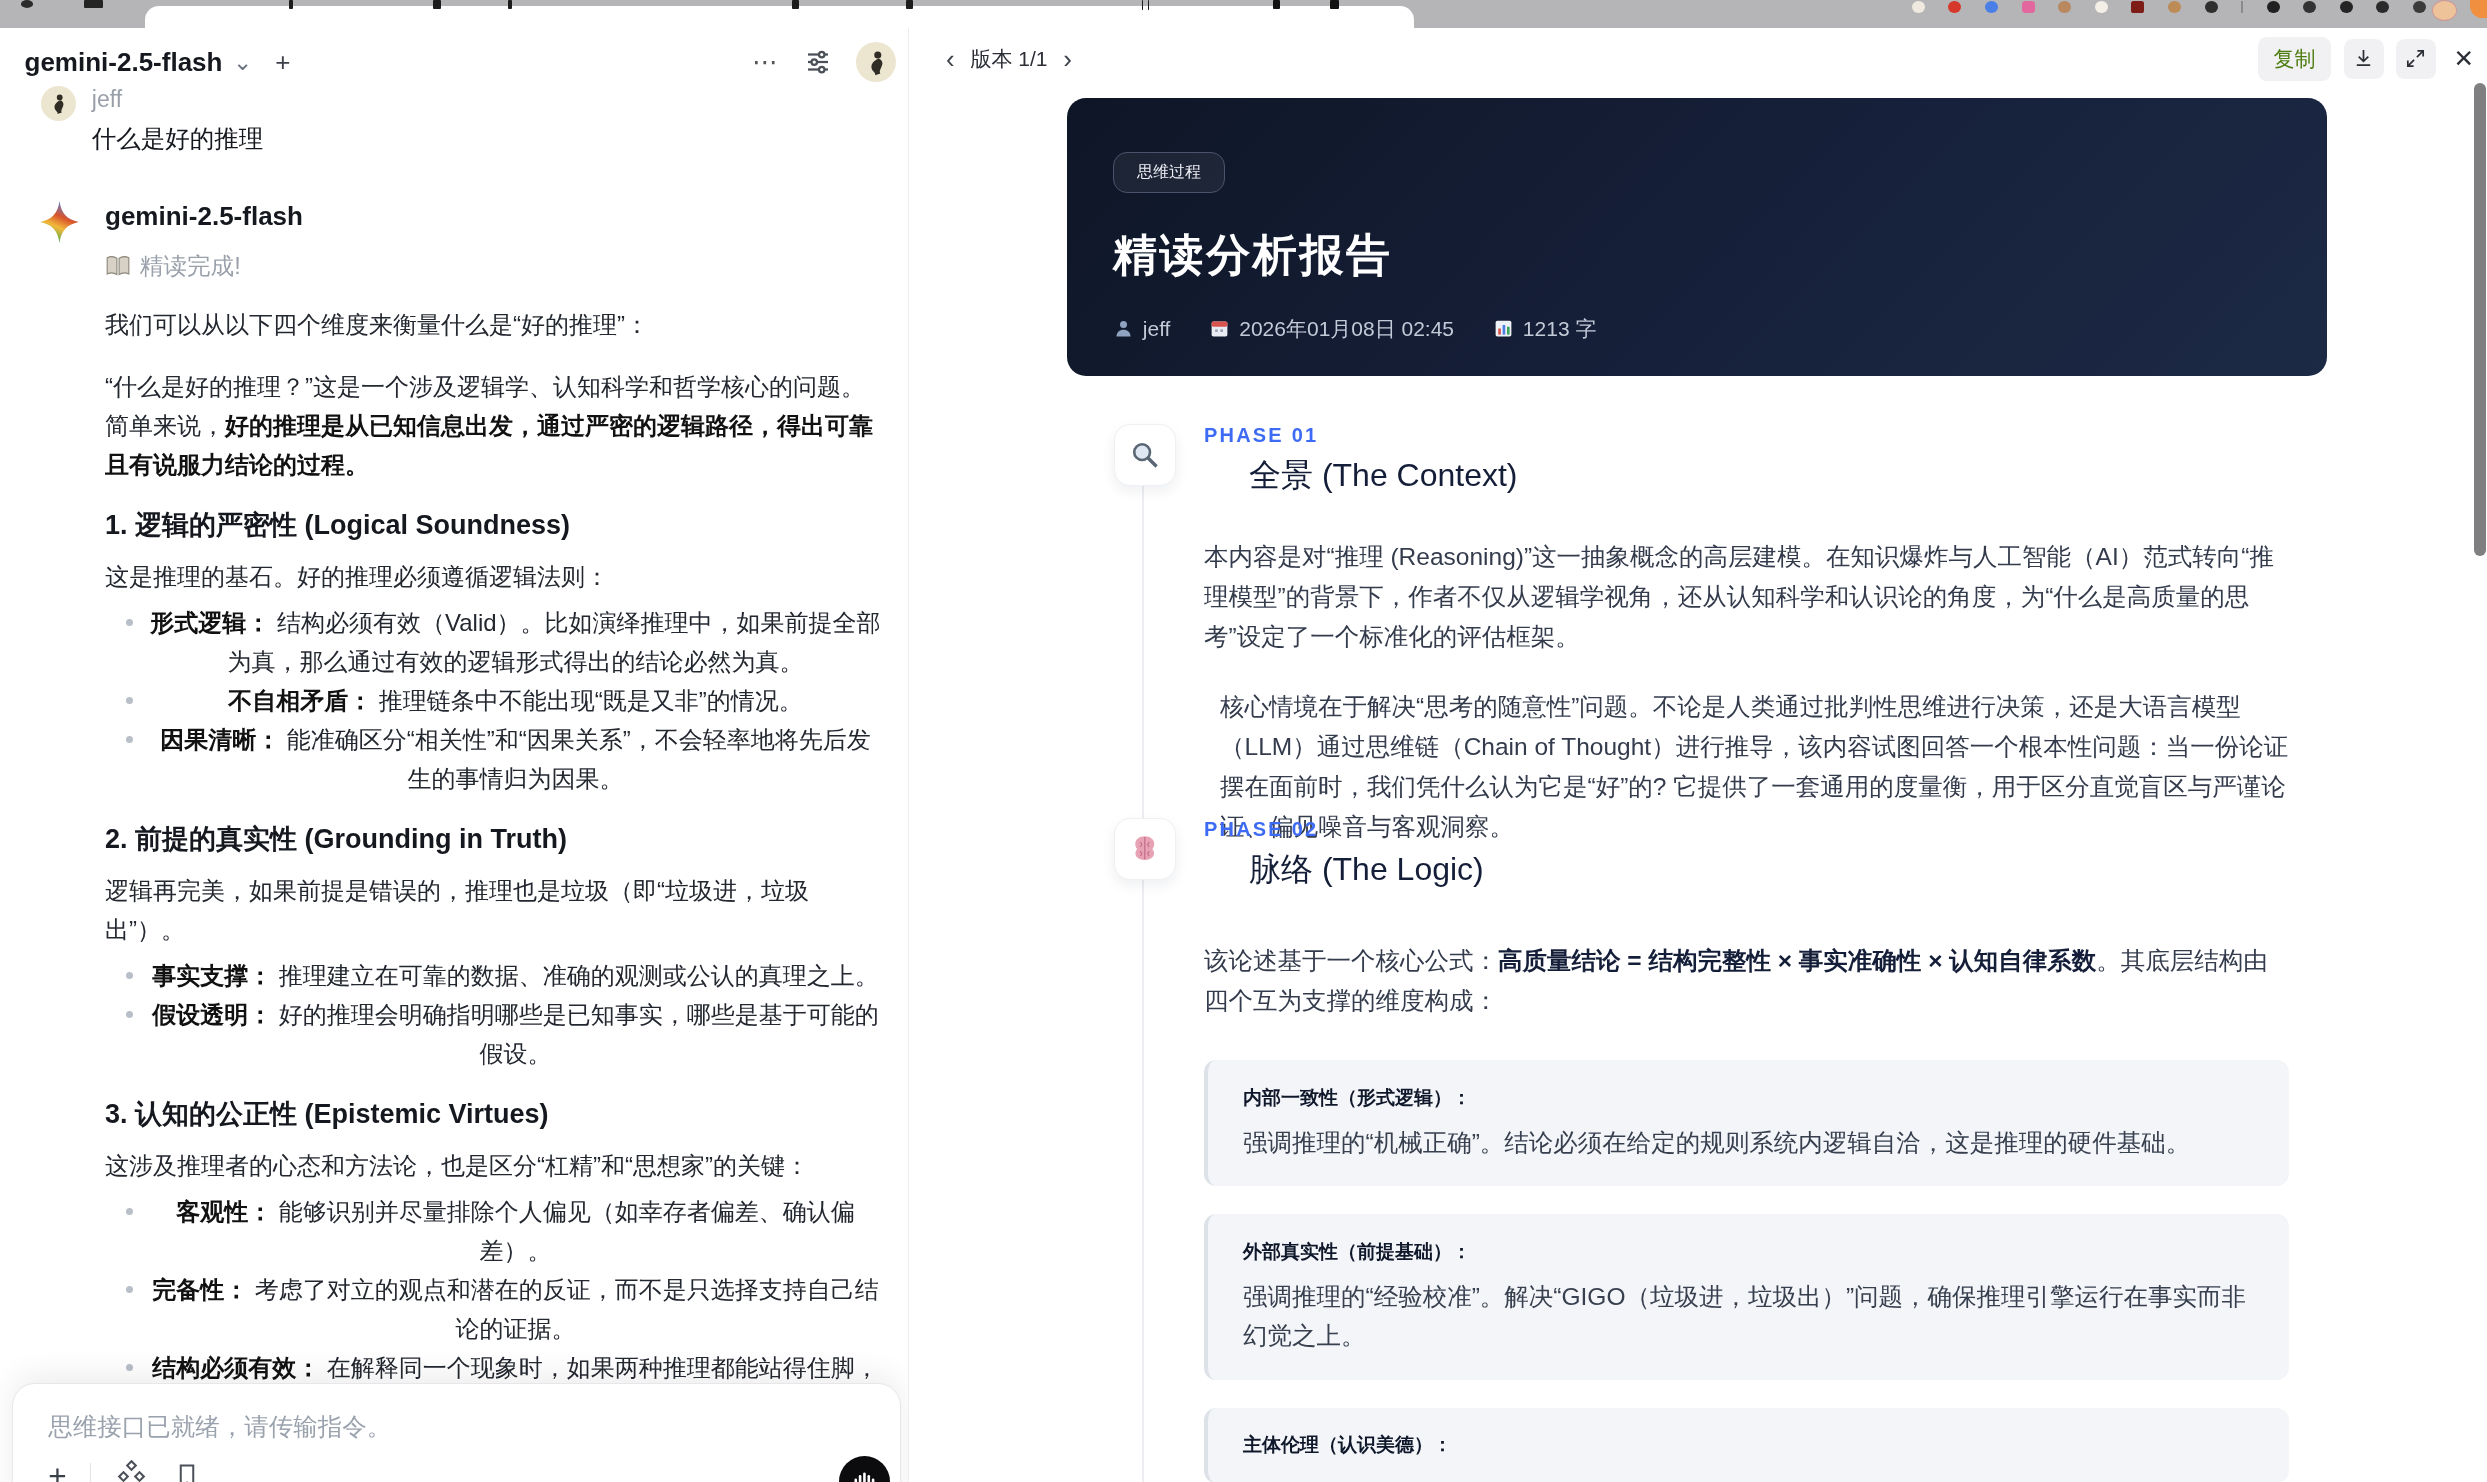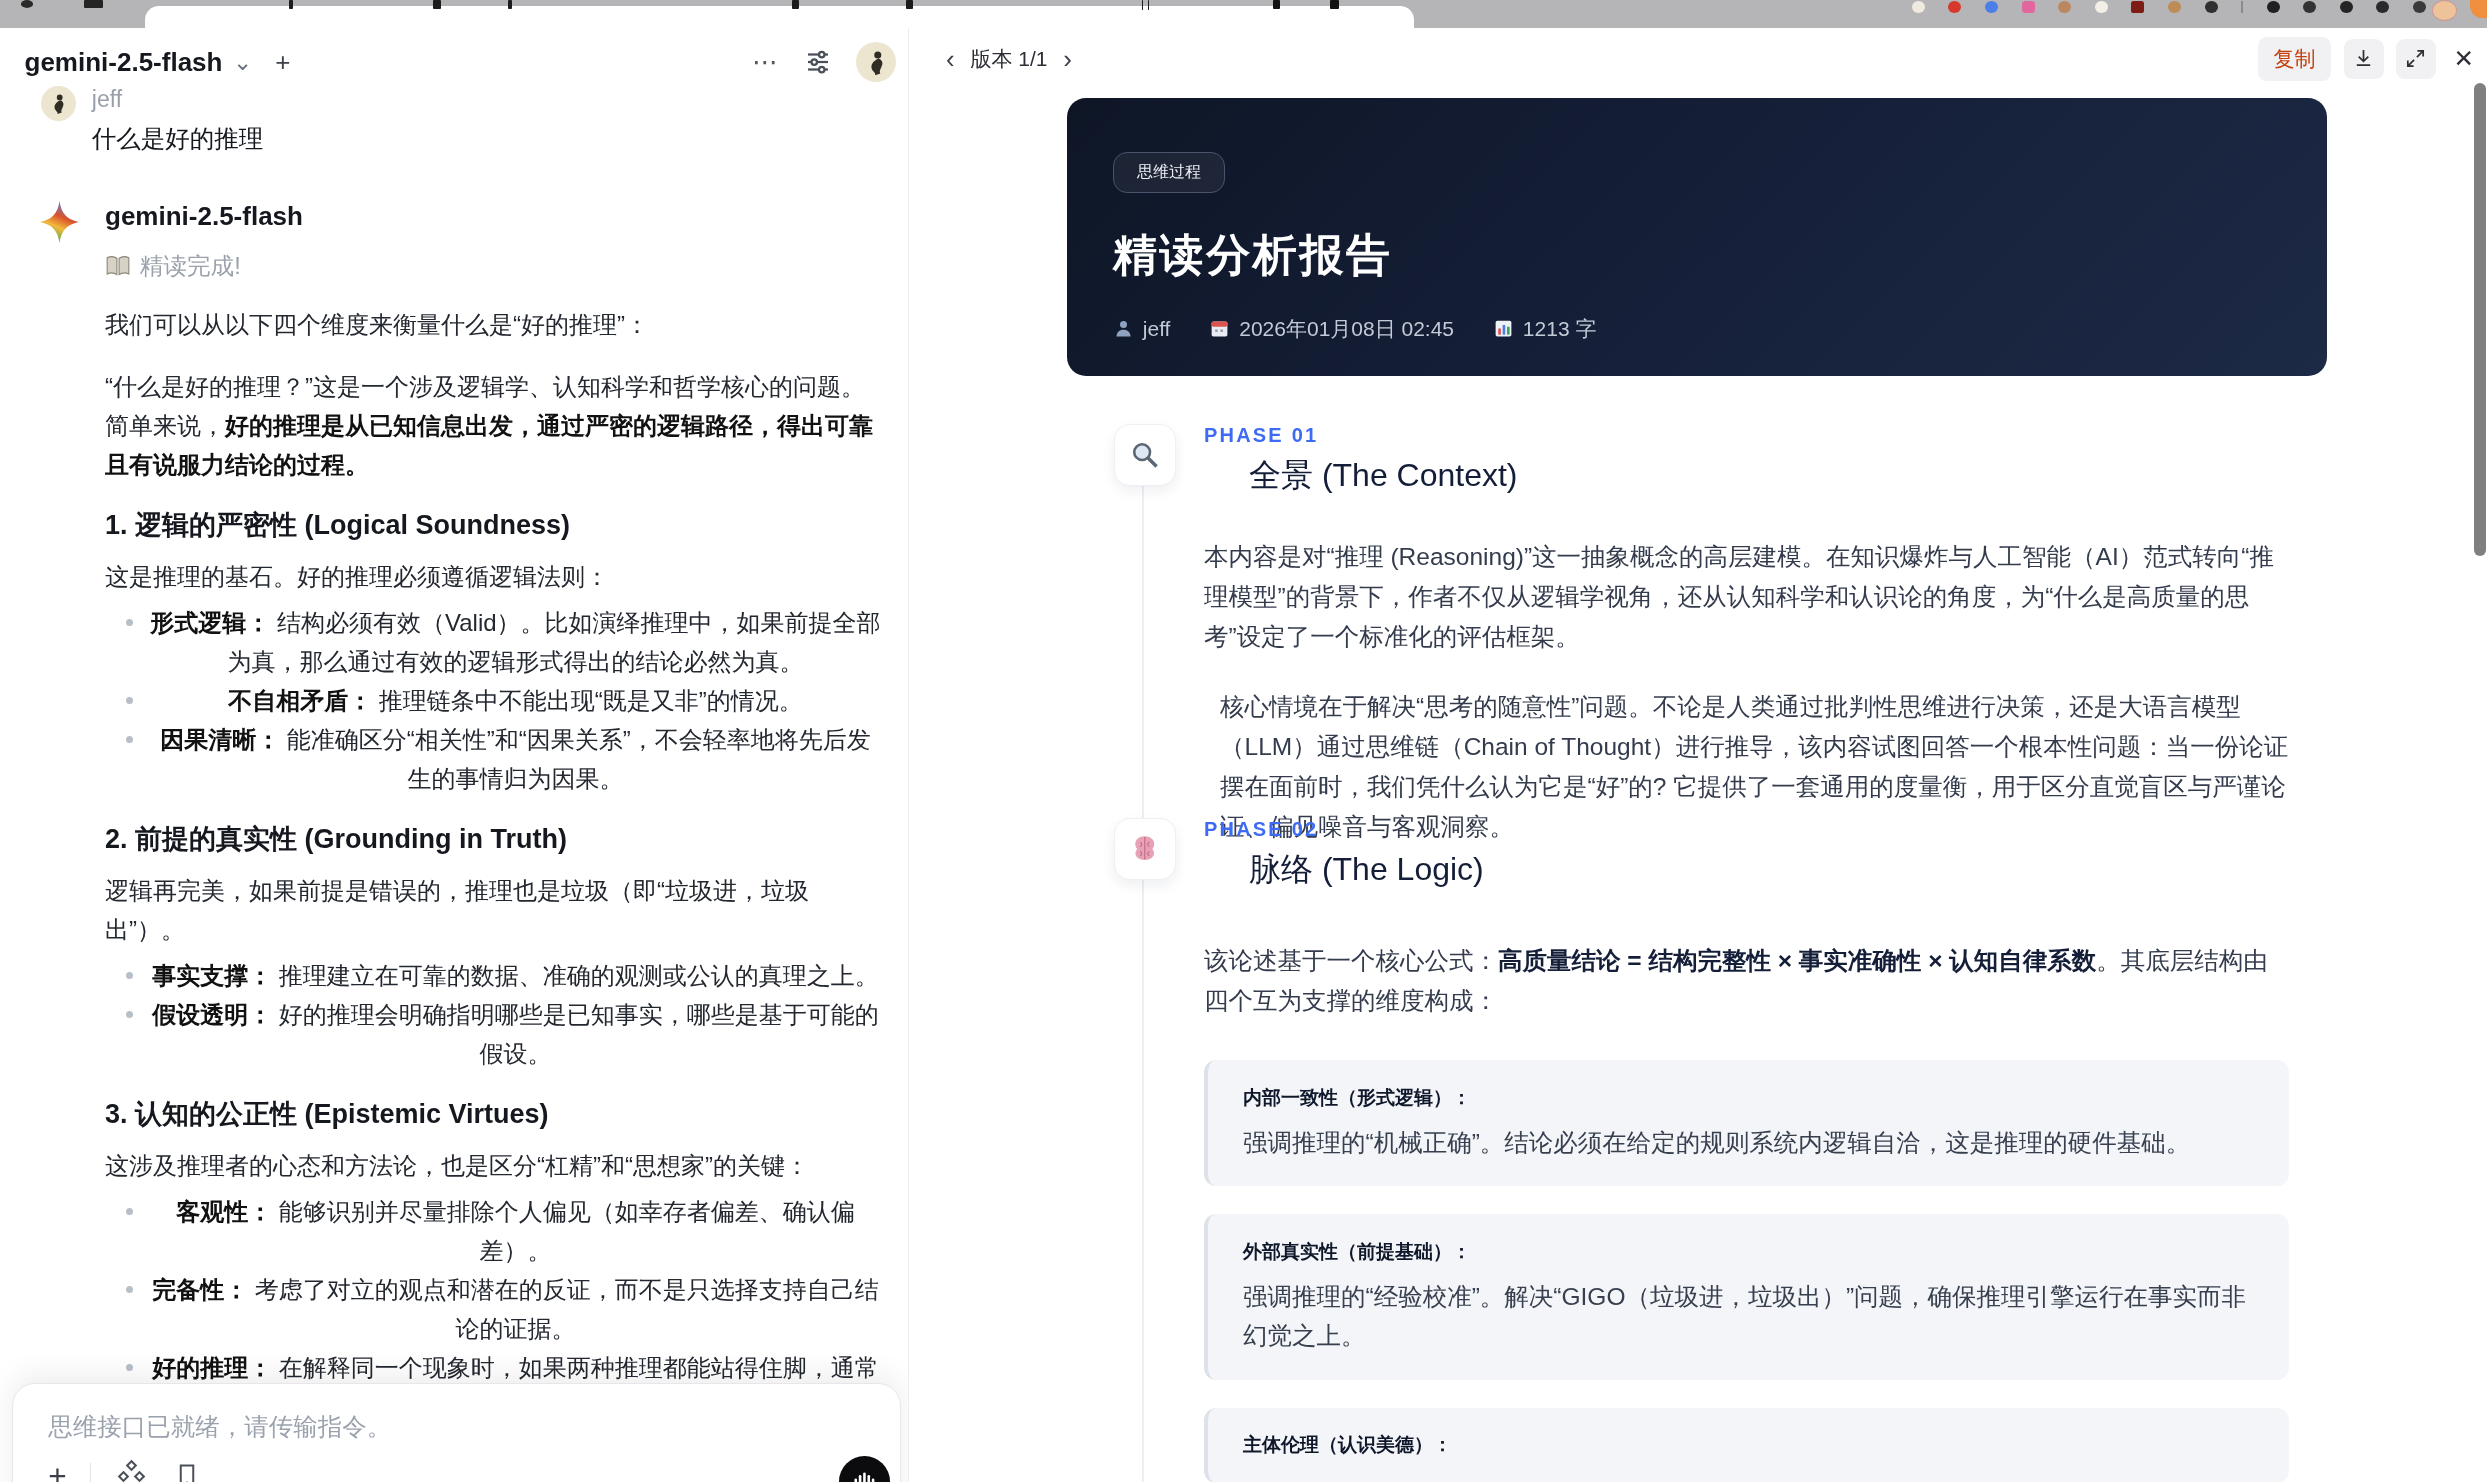--- a/index.html
+++ b/index.html
@@ -46,21 +46,21 @@
   .comp-plus{font-size:31.5px;color:#3c4048;line-height:1;}
   .comp-div{width:0.9px;height:28px;background:#e3e3e6;}
   .voice-btn{position:absolute;right:10.5px;top:72px;width:51px;height:51px;border-radius:50%;background:#0c0c0e;
       display:flex;align-items:center;justify-content:center;}
   
   .right-panel{position:absolute;top:28px;left:908px;width:1579px;height:1455px;background:#fff;border-left:0.9px solid #ededef;overflow:hidden;}
   .rp-toolbar{position:absolute;top:8.8px;left:0;right:0;height:49px;}
   .ver-nav{position:absolute;left:37px;top:7px;display:flex;align-items:center;gap:15.8px;font-size:21px;color:#2c2f36;}
   .ver-chev{font-size:26px;color:#3c4048;}
   .rp-actions{position:absolute;right:14px;top:0;display:flex;align-items:center;gap:12.3px;}
-  .copy-btn{background:#f1f1f3;border-radius:8.8px;padding:7.9px 15.8px;font-size:21px;color:#c2410c;}
+  .copy-btn{background:#f1f1f3;border-radius:8.8px;padding:7.9px 15.8px;font-size:21px;color:#4d7c0f;}
   .sq-btn{background:#f1f1f3;border-radius:8.8px;width:40px;height:40px;display:flex;align-items:center;justify-content:center;}
   .close-x{font-size:24.5px;color:#2c2f36;margin-left:5.3px;}
   .rp-scrollbar{position:absolute;right:1.8px;top:55px;width:12.3px;height:473px;background:#7f7f82;border-radius:6.1px;z-index:20;}
   .hero{position:absolute;left:158px;top:70px;width:1260px;height:278px;border-radius:19px;
       background:linear-gradient(135deg,#0e1626 0%,#16203a 55%,#1d2a45 100%);box-sizing:border-box;padding:54px 46px;}
   .hero-badge{display:inline-block;border:1.8px solid #49536b;background:rgba(255,255,255,.06);color:#eef0f6;
       font-size:16px;padding:8.8px 23px;border-radius:14px;}
   .hero-title{margin-top:33px;font-size:44px;font-weight:700;color:#fff;letter-spacing:2.6px;}
   .hero-meta{margin-top:30px;display:flex;gap:39px;align-items:center;font-size:21px;color:#c3cad8;}
   .meta-item{display:flex;align-items:center;gap:8.8px;}
@@ -199,21 +199,21 @@
       <ul class="blts">
         <li><strong>事实支撑：</strong> <span>推理建立在可靠的数据、准确的观测或公认的真理之上。</span></li>
         <li><strong>假设透明：</strong> <span>好的推理会明确指明哪些是已知事实，哪些是基于可能的假设。</span></li>
       </ul>
 
       <h3 class="sec-h">3. 认知的公正性 (Epistemic Virtues)</h3>
       <p class="sec-lead">这涉及推理者的心态和方法论，也是区分“杠精”和“思想家”的关键：</p>
       <ul class="blts">
         <li><strong>客观性：</strong> <span>能够识别并尽量排除个人偏见（如幸存者偏差、确认偏差）。</span></li>
         <li><strong>完备性：</strong> <span>考虑了对立的观点和潜在的反证，而不是只选择支持自己结论的证据。</span></li>
-        <li><strong>好的推理：</strong> <span>在解释同一个现象时，如果两种推理都能站得住脚，通常倾向于最简单、假设最少的那一个。</span></li>
+        <li><strong>结构必须有效：</strong> <span>在解释同一个现象时，如果两种推理都能站得住脚，通常倾向于最简单、假设最少的那一个。</span></li>
       </ul>
 
       <h3 class="sec-h">4. 表达的透明度 (Clarity and Transparency)</h3>
 
     </div>
   </div>
 
   <div class="composer">
     <div class="composer-ph">思维接口已就绪，请传输指令。</div>
     <div class="comp-icons">

